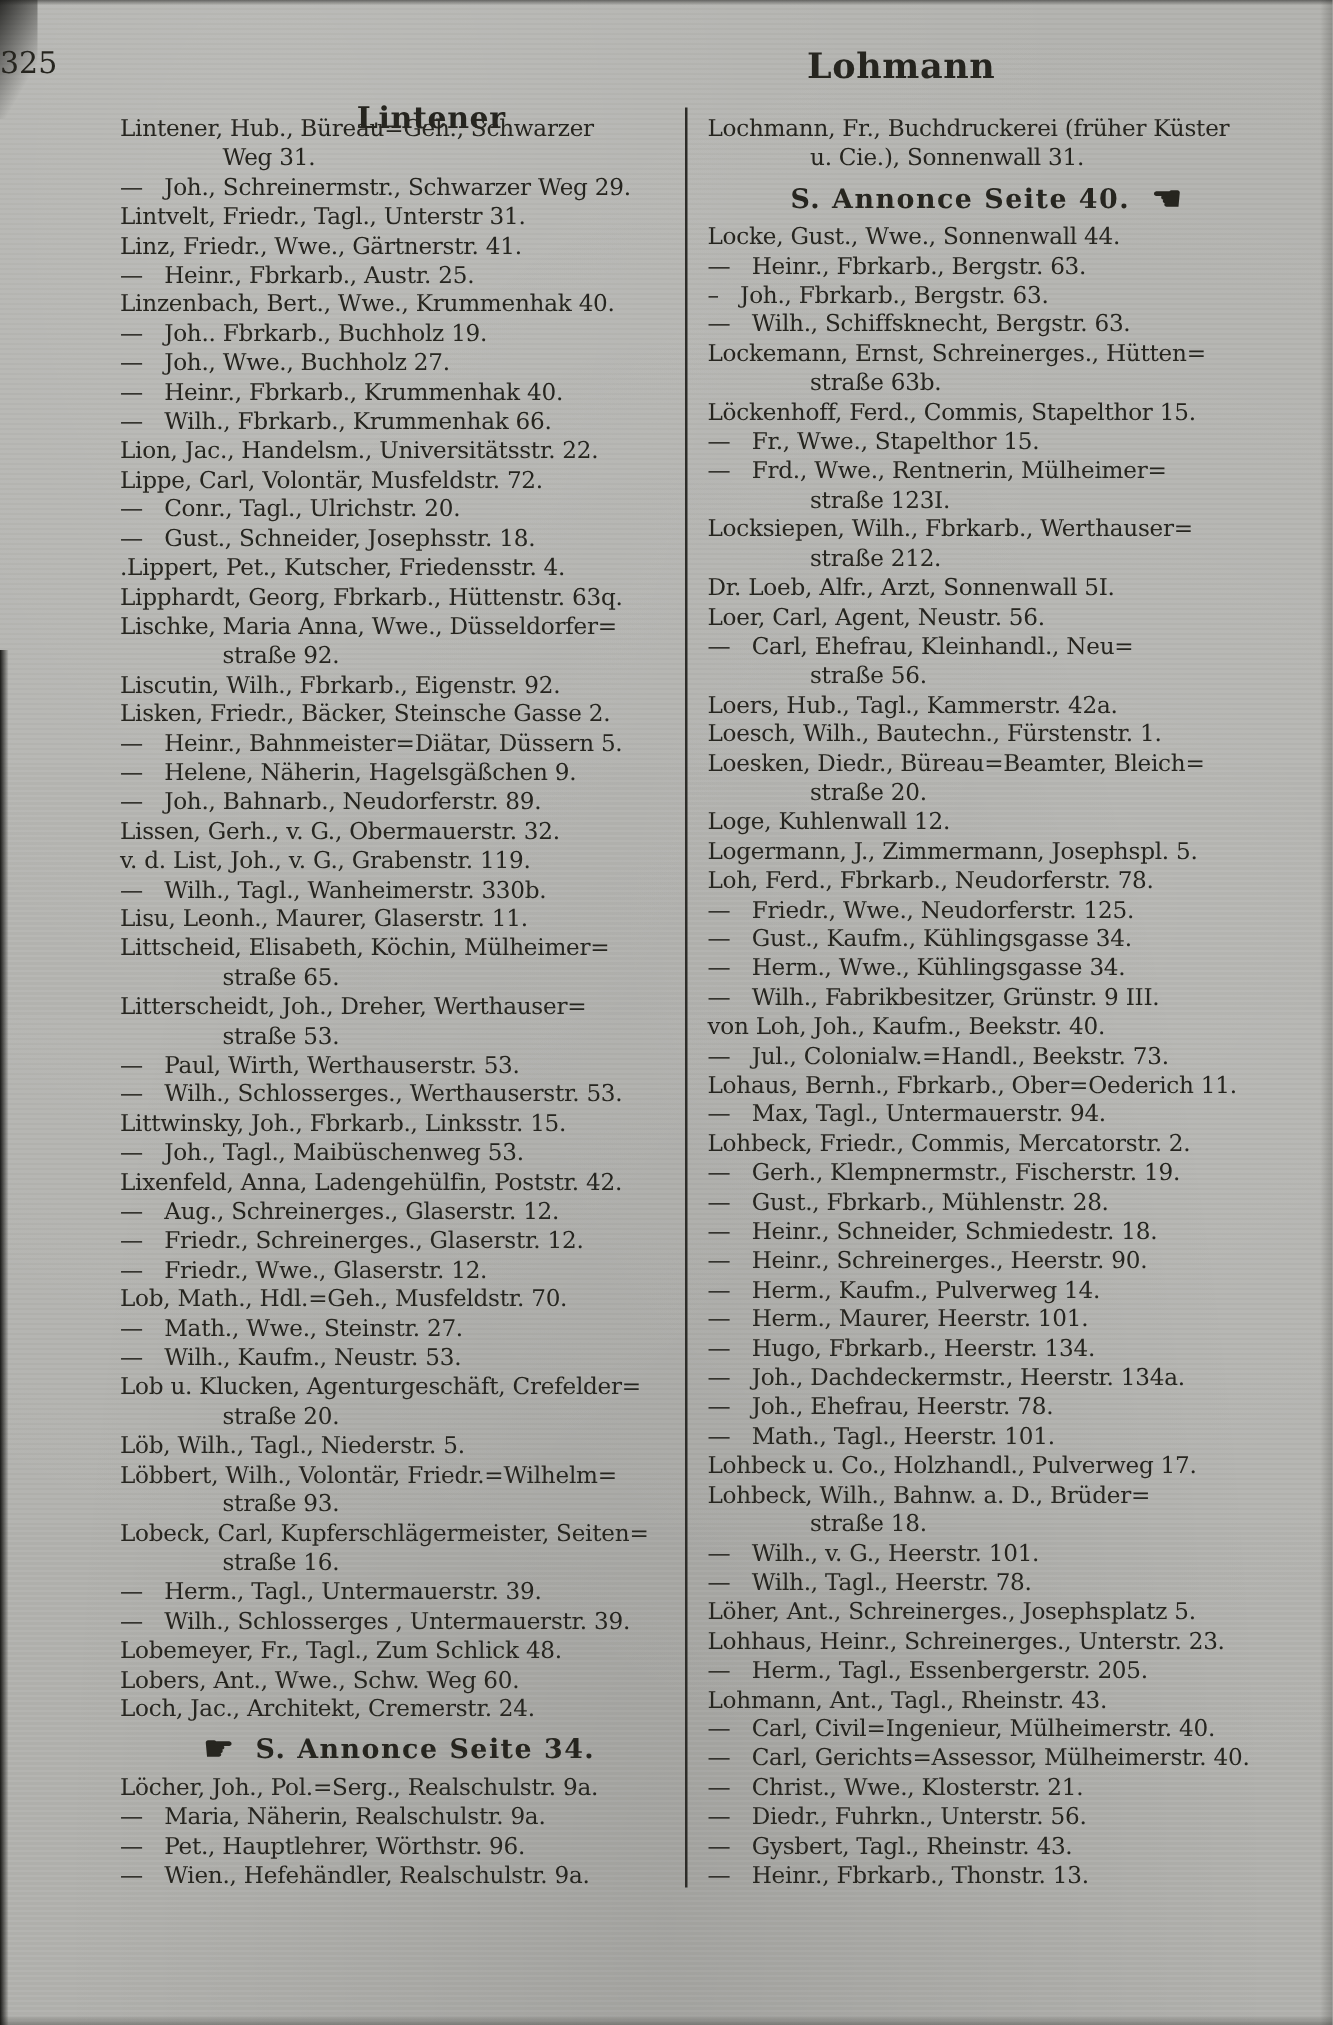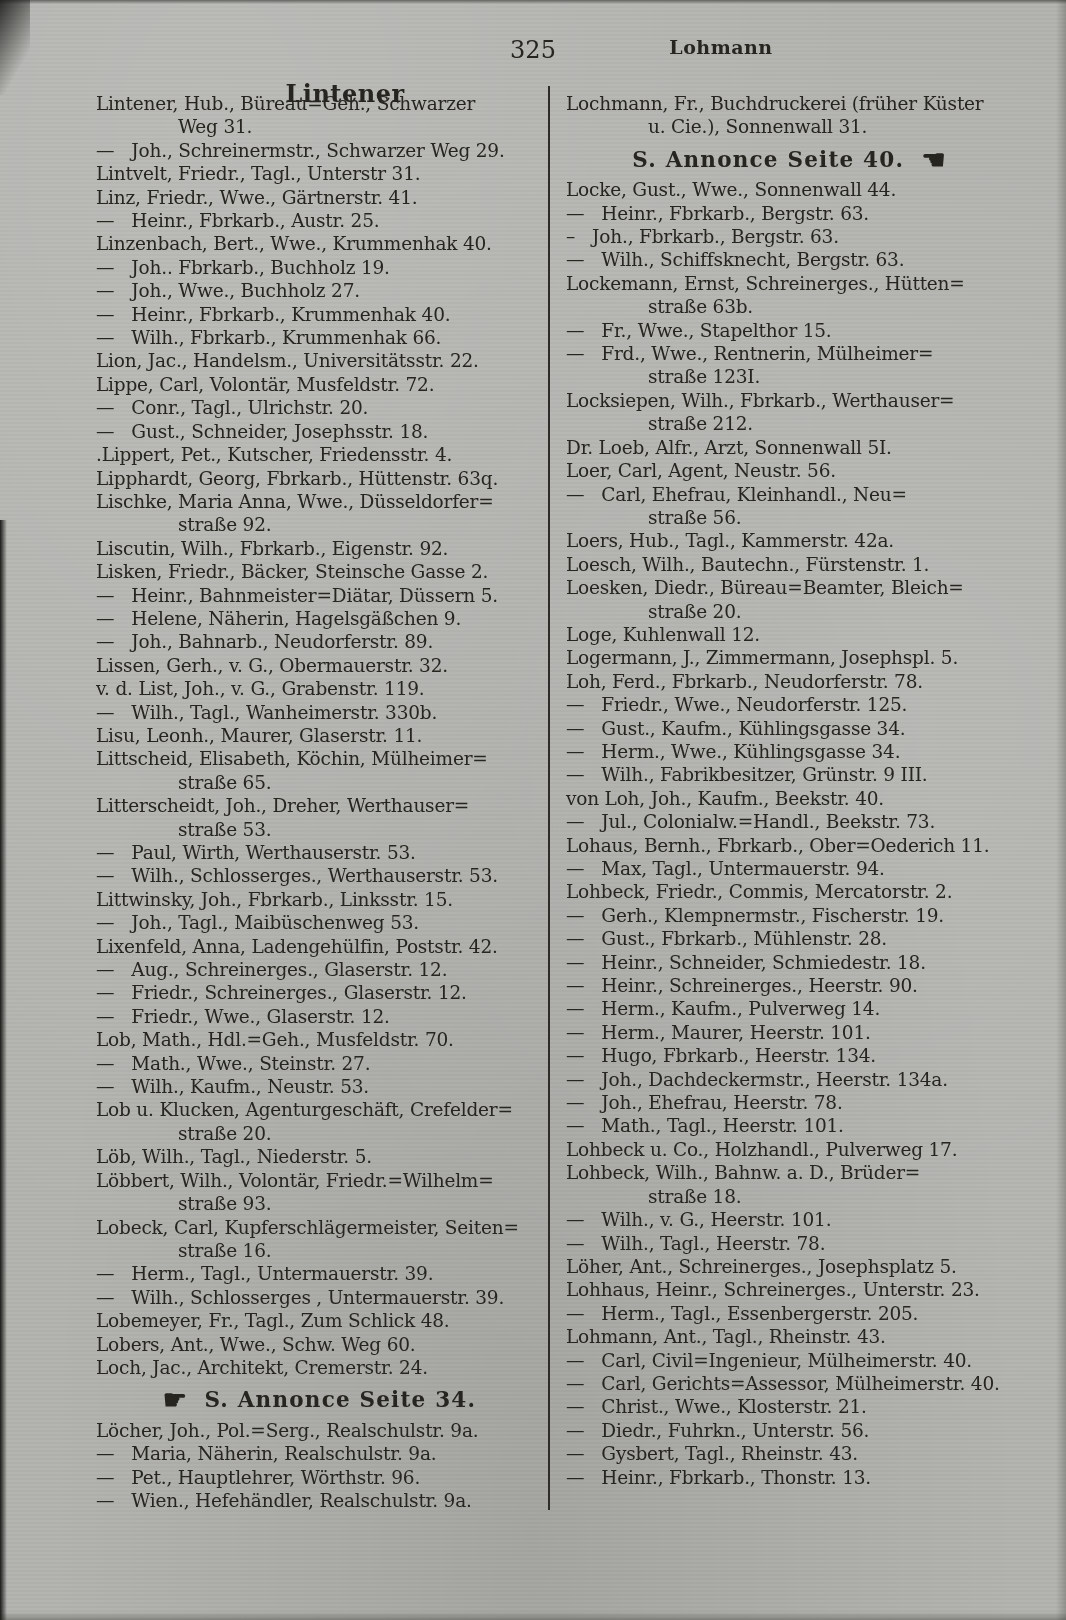--- a/index.html
+++ b/index.html
@@ -22,23 +22,23 @@
   .edge-left { position:absolute; left:0; top:520px; bottom:0; width:7px;
     background:linear-gradient(to right, rgba(10,10,8,0.9), rgba(10,10,8,0)); }
   .edge-right { position:absolute; right:0; top:0; bottom:0; width:10px;
     background:linear-gradient(to left, rgba(40,40,36,0.25), rgba(40,40,36,0)); }
   .edge-bottom { position:absolute; left:0; right:0; bottom:0; height:8px;
     background:linear-gradient(to top, rgba(30,30,26,0.30), rgba(30,30,26,0)); }
 
   .page-header { position:absolute; top:36px; left:0; width:100%; height:34px; }
   .head-left  { position:absolute; left:125px; width:440px; text-align:center;
     font-weight:bold; font-size:24px; letter-spacing:0.5px;margin-top:43px; }
-  .head-center{ position:absolute; left:0; width:100%; text-align:center; font-size:24px; }
+  .head-center{ position:absolute; left:0; width:100%; text-align:left; font-size:24px; }
   .head-right { position:absolute; left:565px; width:312px; text-align:center;
-    font-weight:bold; font-size:19px; letter-spacing:0.5px; }
+    font-weight:bold; font-size:28px; letter-spacing:0.5px; }
 
   .col-divider { position:absolute; left:548px; top:86px; height:1424px; width:2px;
     background:#2d2c28; }
 
   .col { position:absolute; top:92px; font-size:18.5px; line-height:23.4px;
     letter-spacing:-0.2px; }
   .col-left  { left:96px; width:447px; }
   .col-right { left:566px; width:446px; }
 
   .line { white-space:pre; }
@@ -130,20 +130,21 @@
 <div class="col col-right">
     <div class="line">Lochmann, Fr., Buchdruckerei (früher Küster</div>
     <div class="line cont">u. Cie.), Sonnenwall 31.</div>
     <div class="annonce"><span>S. Annonce Seite 40.</span>  <span class="hand">☚</span></div>
     <div class="line">Locke, Gust., Wwe., Sonnenwall 44.</div>
     <div class="line">—   Heinr., Fbrkarb., Bergstr. 63.</div>
     <div class="line">–   Joh., Fbrkarb., Bergstr. 63.</div>
     <div class="line">—   Wilh., Schiffsknecht, Bergstr. 63.</div>
     <div class="line">Lockemann, Ernst, Schreinerges., Hütten=</div>
     <div class="line cont">straße 63b.</div>
+    <div class="line">Löckenhoff, Ferd., Commis, Stapelthor 15.</div>
     <div class="line">—   Fr., Wwe., Stapelthor 15.</div>
     <div class="line">—   Frd., Wwe., Rentnerin, Mülheimer=</div>
     <div class="line cont">straße 123I.</div>
     <div class="line">Locksiepen, Wilh., Fbrkarb., Werthauser=</div>
     <div class="line cont">straße 212.</div>
     <div class="line">Dr. Loeb, Alfr., Arzt, Sonnenwall 5I.</div>
     <div class="line">Loer, Carl, Agent, Neustr. 56.</div>
     <div class="line">—   Carl, Ehefrau, Kleinhandl., Neu=</div>
     <div class="line cont">straße 56.</div>
     <div class="line">Loers, Hub., Tagl., Kammerstr. 42a.</div>

